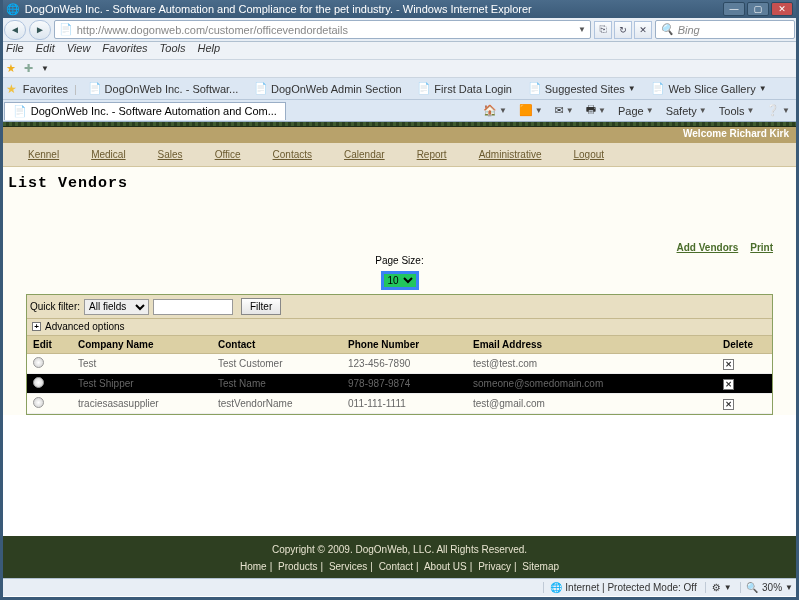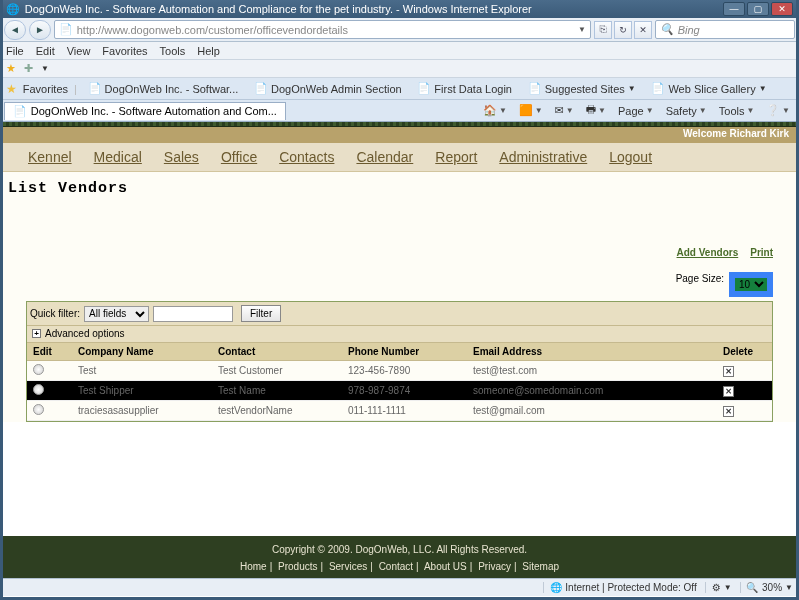--- a/index.html
+++ b/index.html
@@ -11,47 +11,47 @@
   .ie-titlebar .ctrls { display:flex; gap:2px; }
   .ie-titlebar .ctrls div { width:22px; height:14px; background:#5d7d9a; border:1px solid #2d4a63; border-radius:2px; display:flex; align-items:center; justify-content:center; font-size:9px; color:#fff; cursor:default;}
   .ie-titlebar .ctrls .close { background:#c75050;}
   .ie-nav { background:#e8eef5; height:24px; display:flex; align-items:center; padding:1px 4px; gap:3px; border-bottom:1px solid #b0c0d0;}
   .navbtn { width:22px; height:20px; border:1px solid #b0c4de; border-radius:10px; background:linear-gradient(#f8fafc,#dde6ef); display:flex; align-items:center; justify-content:center; font-size:10px; color:#355;}
   .addr { flex:1; display:flex; align-items:center; border:1px solid #9cb0c7; background:#fff; height:19px; border-radius:2px; padding:0 4px; gap:4px; color:#555;}
   .addr input { flex:1; border:none; outline:none; font-size:11px; color:#888; background:transparent;}
   .smallseg { display:flex; align-items:center; gap:2px; }
   .smallbtn { width:18px; height:18px; border:1px solid #b0c4de; background:linear-gradient(#fafcfe,#e3e9f1); display:flex; align-items:center; justify-content:center; font-size:9px; color:#445;}
   .search { width:140px; display:flex; align-items:center; border:1px solid #9cb0c7; background:#fff; height:19px; border-radius:2px; padding:0 4px; color:#888; font-style:italic;}
-  .menubar { background:#eef2f7; height:18px; display:flex; align-items:center; gap:12px; padding:0 6px; border-bottom:1px solid #cbd5e0; color:#333; }
+  .menubar { background:#eef2f7; height:18px; display:flex; align-items:flex-start; gap:12px; padding:0 6px; border-bottom:1px solid #cbd5e0; color:#333;font-style:italic; }
   .menubar span { cursor:default; }
   .favrow { background:#eef2f7; height:18px; display:flex; align-items:center; gap:8px; padding:0 6px; border-bottom:1px solid #cbd5e0; color:#333;}
   .favbar { background:#dce7f3; height:22px; display:flex; align-items:center; padding:0 6px; gap:6px; border-bottom:1px solid #b8c8da;}
   .favbar .star { color:#f0c040; font-size:12px;}
   .favbar .favlab { font-size:11px; color:#333;}
   .favlink { display:flex; align-items:center; gap:3px; color:#333; text-decoration:none; padding:1px 4px; border:1px solid transparent; border-radius:2px; font-size:11px;}
   .sep { color:#bbb;}
   .tabbar { background:#dce7f3; height:22px; display:flex; align-items:center; justify-content:space-between; padding:0 4px; border-bottom:1px solid #9aaec6;}
   .tab { display:flex; align-items:center; gap:4px; background:#fff; border:1px solid #9aaec6; border-bottom:none; padding:2px 8px; font-size:11px;}
   .tools { display:flex; align-items:center; gap:2px; }
   .toolbtn { display:flex; align-items:center; gap:2px; padding:1px 4px; border:1px solid transparent; color:#333; font-size:11px;}
   .toolbtn .dd { font-size:8px; color:#555;}
 
   
   .viewport { background:#fff; height:480px; overflow:hidden; position:relative;}
   .topstripe { height:5px; background:repeating-linear-gradient(90deg,#2a3e1f,#2a3e1f 3px,#3f5a2e 3px,#3f5a2e 6px); border-bottom:1px solid #1f2d17;}
   .welcome { background:#b8a26b; height:16px; text-align:right; padding:1px 10px; color:#fff; font-size:10px; font-weight:bold;}
   .beige { background:#e8dfc8; border-bottom:1px solid #d2c59e;}
-  .mnav { display:flex; gap:22px; padding:6px 20px 6px 28px; font-size:14px;}
+  .mnav { display:flex; gap:32px; padding:6px 20px 6px 28px; font-size:10px;}
   .mnav a { color:#6b5a2f; text-decoration:underline;}
   .content { background:#fefdf6; padding:6px 8px 0 8px;}
   h1.pg { font-family:"Courier New",monospace; font-size:15px; font-weight:bold; letter-spacing:1px; margin:2px 0 10px 0;}
   .actions { display:flex; justify-content:flex-end; gap:12px; padding-right:18px; font-size:10px;}
   .actions a { color:#4a6d2a; text-decoration:underline; font-weight:bold;margin-top:40px;}
-  .psize { display:flex; justify-content:flex-end; align-items:center; gap:5px; padding:2px 18px 4px; font-size:10px;}
-  .psize select { font-size:10px; border:6px solid #3b82f6; background:#15803d;margin-top:12px;}
+  .psize { display:flex; justify-content:flex-end; align-items:center; gap:5px; padding:2px 18px 4px; font-size:10px;flex-direction:column;}
+  .psize select { font-size:10px; border:3px solid #3b82f6; background:#22c55e;}
   .gridbox { margin:0 18px; border:1px solid #8aa060;}
   .fbar { background:#e8dfc2; padding:3px 3px; border-bottom:1px solid #c5b98e; display:flex; align-items:center; gap:4px; font-size:10px;}
   .fbar select, .fbar input { font-size:10px; border:1px solid #999; height:16px;}
   .fbar input { width:80px; background:#fff;}
   .fbar button { font-size:10px; padding:0 8px; height:17px; border:1px solid #888; background:linear-gradient(#fefefe,#e5e5e5); margin-left:4px;}
   .advrow { background:#e8dfc2; padding:2px 5px 3px; border-bottom:1px solid #c5b98e; font-size:10px; display:flex; align-items:center; gap:4px;}
   .advrow .box { width:9px; height:9px; border:1px solid #777; background:#fff; display:flex; align-items:center; justify-content:center; font-size:8px; line-height:8px; font-weight:bold;}
   table.grid { width:100%; border-collapse:collapse; font-size:10px;}
   table.grid th { text-align:left; background:#dcd0a4; padding:3px 6px; font-weight:bold; border-bottom:1px solid #c5b98e;}
   table.grid td { padding:3px 6px; color:#666; border-bottom:1px solid #eee;}

